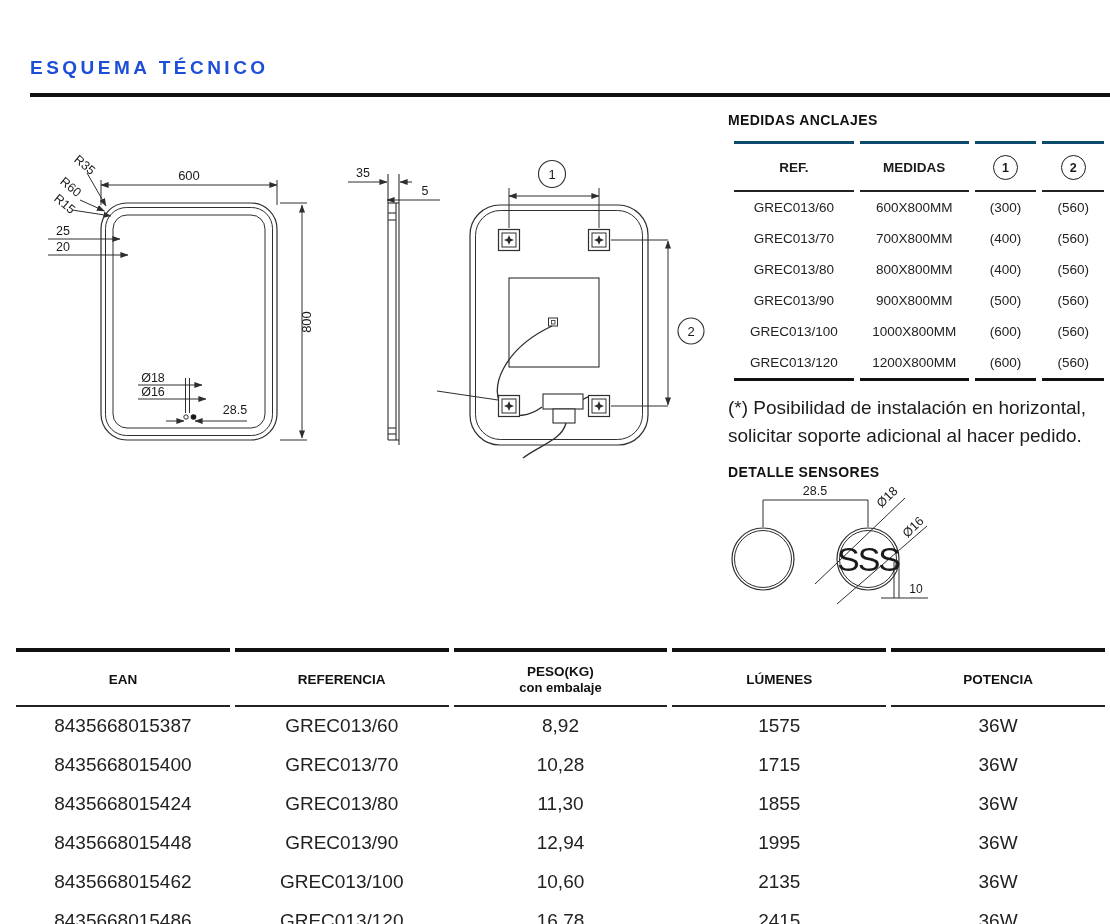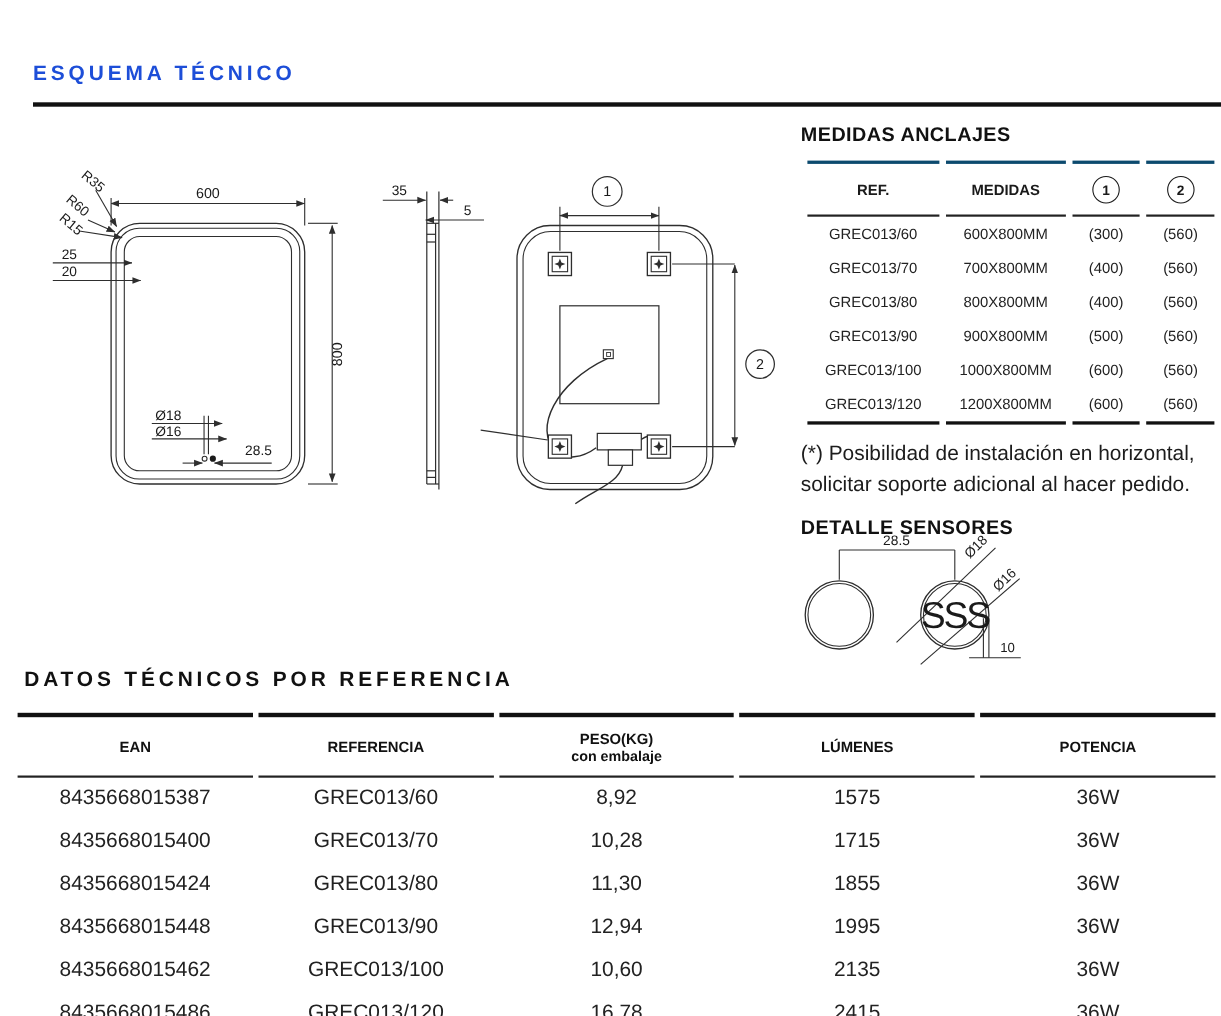--- a/index.html
+++ b/index.html
@@ -20,21 +20,21 @@
     position:absolute; left:22px; top:608px;
     font-size:19px; font-weight:800; letter-spacing:3.5px; color:#111;
   }
 
   svg.drawings { position:absolute; left:0; top:110px; width:720px; height:500px; }
   svg.sensor-svg { position:absolute; left:715px; top:482px; width:245px; height:135px; }
   svg text { fill:#1a1a1a; font-family:"Liberation Sans","DejaVu Sans",sans-serif; font-weight:500; }
 
   
   .anchors-block { position:absolute; left:728px; top:112px; width:382px; }
-  .block-heading { font-size:18px; font-weight:800; letter-spacing:0.4px; color:#111; }
+  .block-heading { font-size:14px; font-weight:800; letter-spacing:0.4px; color:#111; }
   .anchors-table { width:382px; margin-top:13px; border-collapse:separate; border-spacing:6px 0; }
   .anchors-table th {
     border-top:3px solid #0c4a6e; border-bottom:2px solid #222;
     font-size:13.5px; font-weight:800; padding:11px 0 10px; text-align:center; vertical-align:middle;
   }
   .anchors-table td { font-size:13.5px; padding:8px 0; text-align:center; color:#222; }
   .anchors-table tr.last td { border-bottom:3px solid #111; }
   .circle-num {
     display:inline-flex; align-items:center; justify-content:center;
     width:23px; height:23px; border:1.4px solid #1a1a1a; border-radius:50%;
@@ -270,21 +270,20 @@
     </g>
     <text x="153" y="89" font-size="34" font-weight="600" letter-spacing="-2" text-anchor="middle">SSS</text>
     <g font-size="12.5" text-anchor="middle">
       <text x="100" y="13">28.5</text>
       <text x="175" y="18" transform="rotate(-44 175 18)">Ø18</text>
       <text x="201" y="48" transform="rotate(-44 201 48)">Ø16</text>
       <text x="201" y="111" font-size="12">10</text>
     </g>
   </svg>
 
-  <h1 class="title2">DATOS TÉCNICOS POR REFERENCIA</h1>
 
   <table class="tech-table">
     <thead>
       <tr>
         <th>EAN</th>
         <th>REFERENCIA</th>
         <th>
           <div>PESO(KG)</div>
           <div class="th-sub">con embalaje</div>
         </th>

